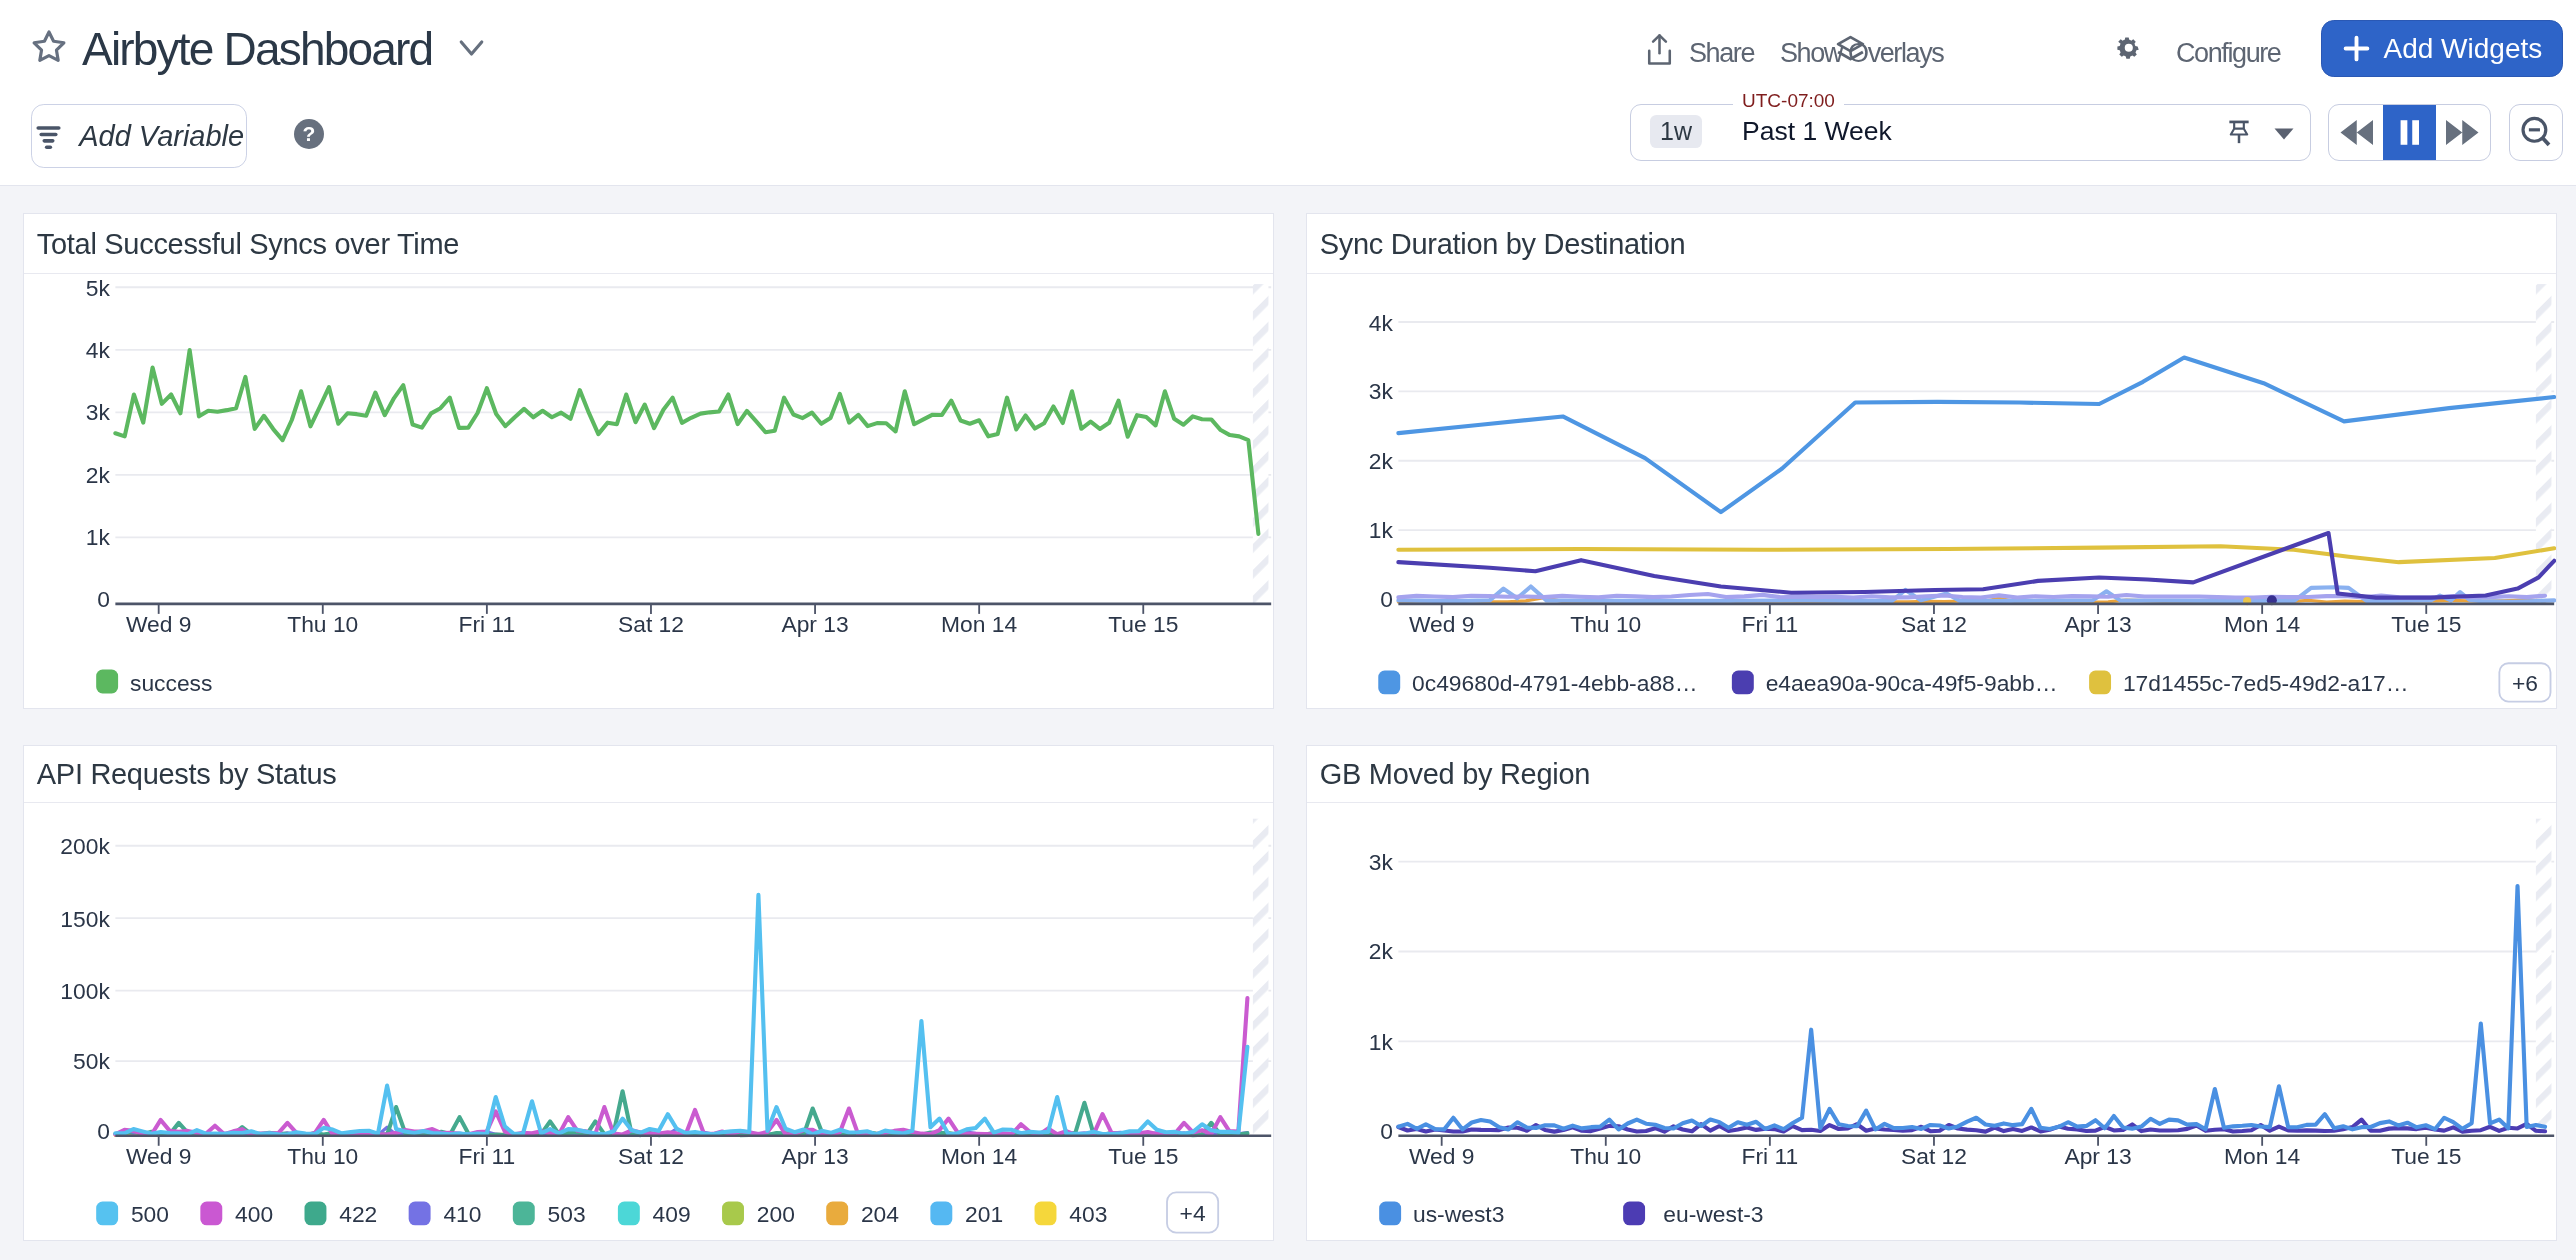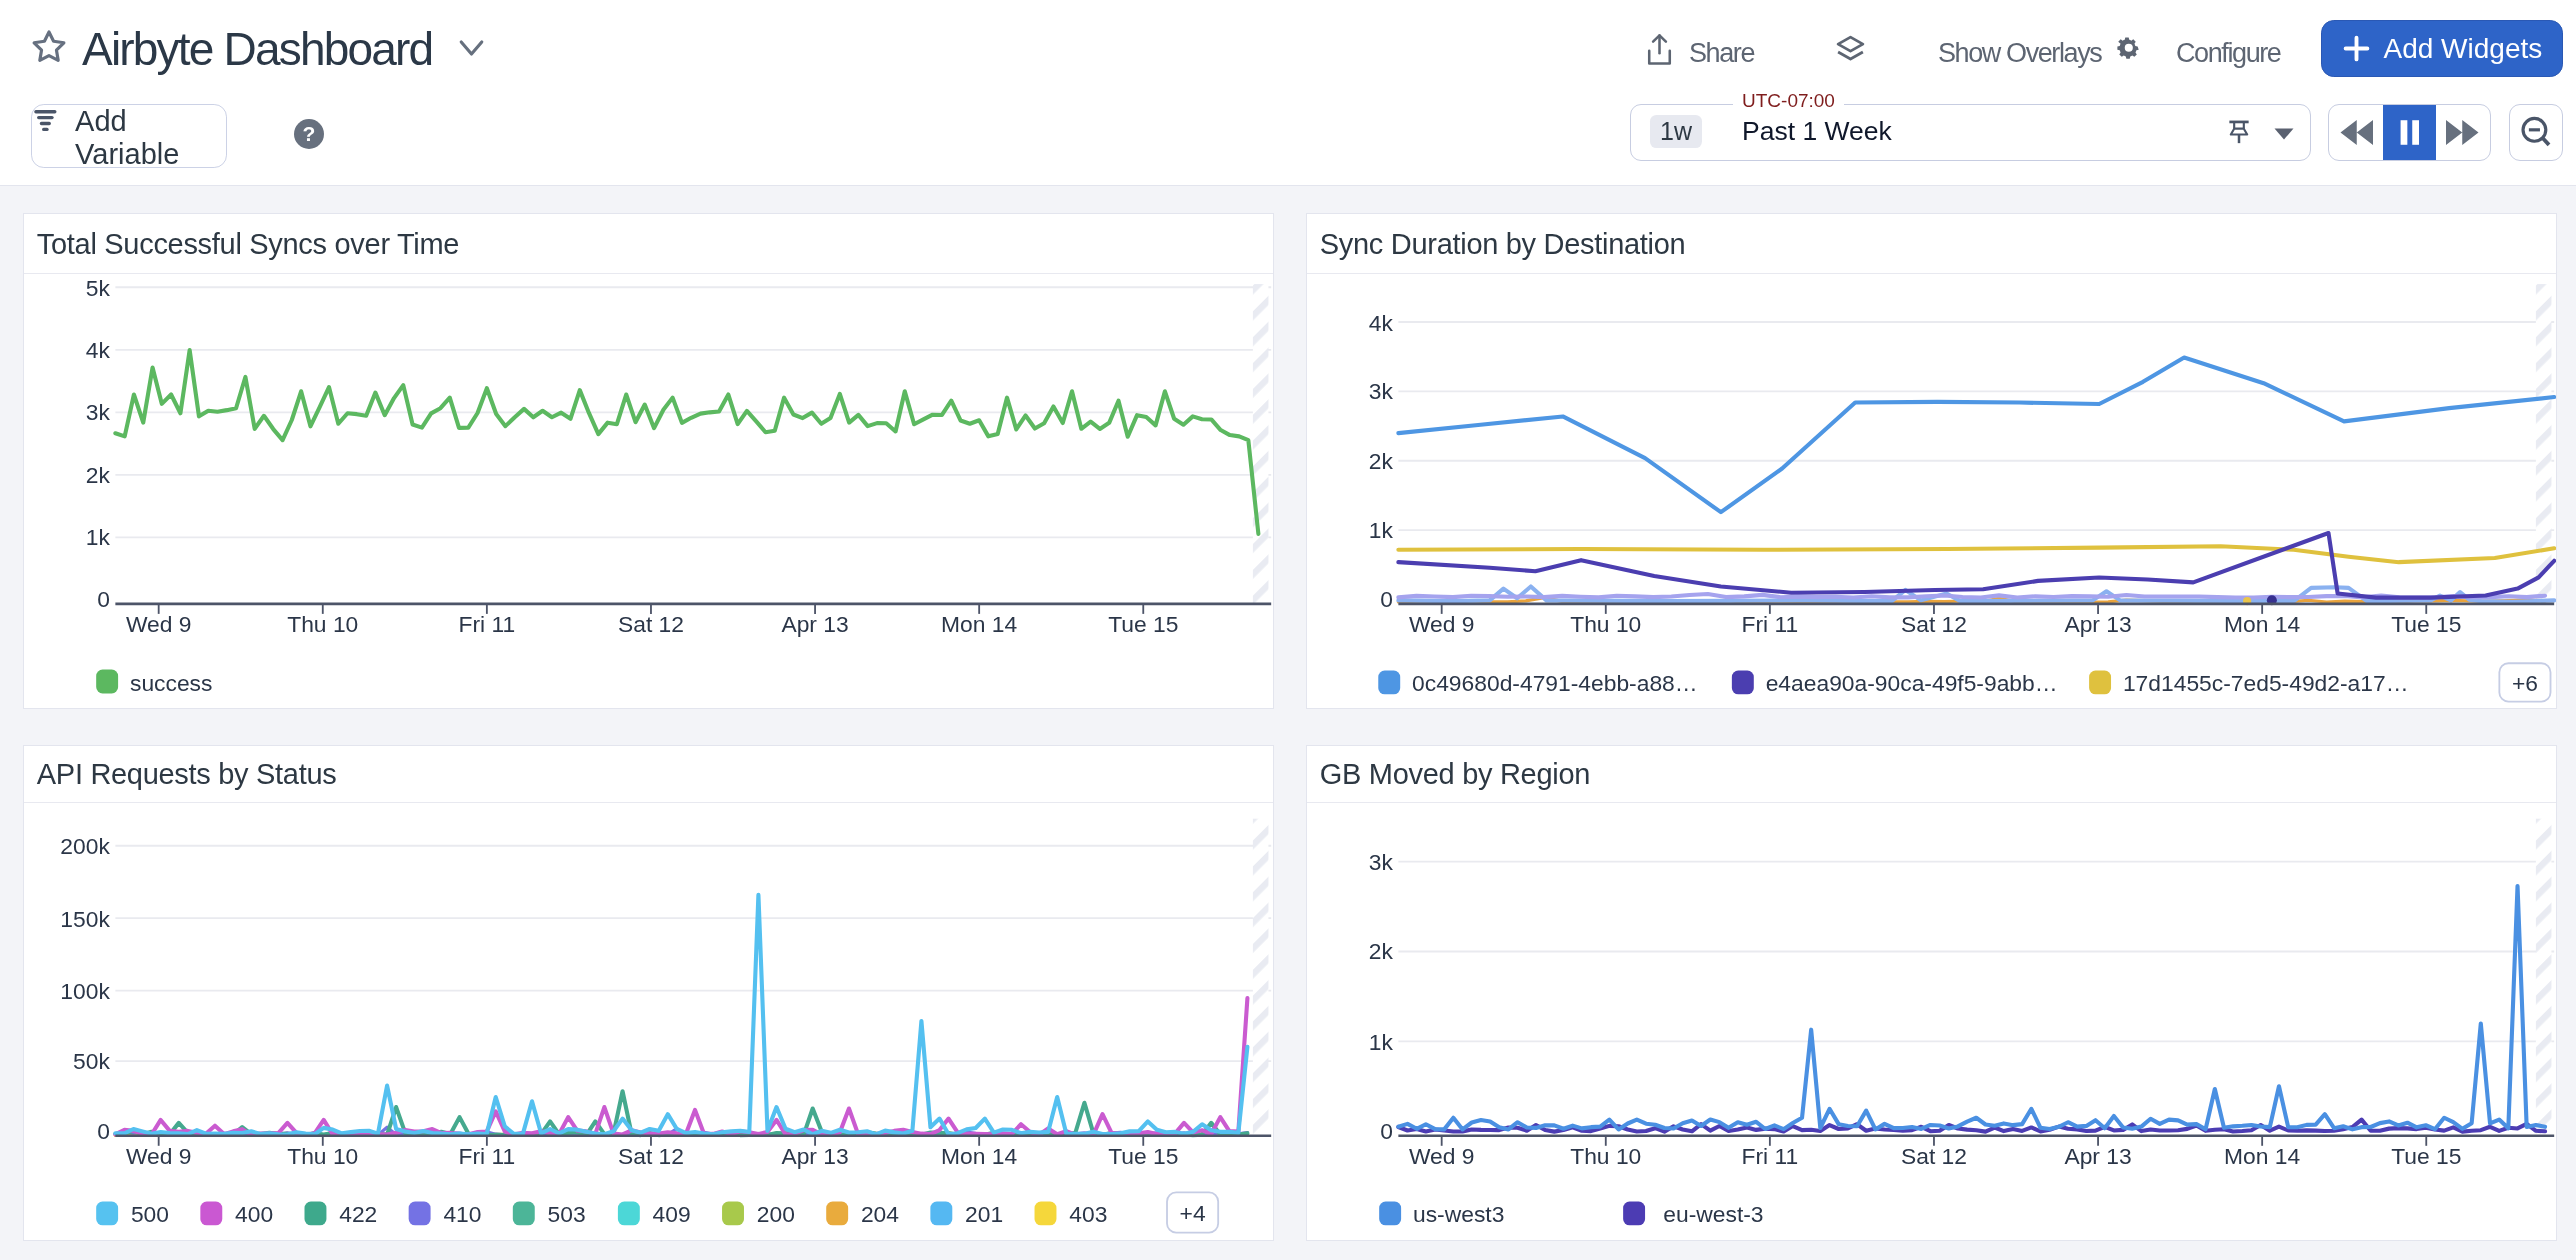--- a/index.html
+++ b/index.html
@@ -9,21 +9,21 @@
 .ctitle { border-bottom:0.9px solid #e8e9f0; font-size:29px; letter-spacing:-0.3px; color:#2d3843; padding-left:12.8px; }
 .yl { font-size:25px; fill:#2b3648; }
 .xl { font-size:25px; fill:#2b3648; }
 .lg { font-size:25px; fill:#2b3648; }
 .grid { stroke:#e9eaef; stroke-width:2; }
 .axis { stroke:#4d5468; stroke-width:3; }
 .tick { stroke:#4d5468; stroke-width:2; }
 .dash-title { position:absolute; left:82px; top:22px; font-size:46px; letter-spacing:-1.8px; color:#2b3847; }
 .mtext { position:absolute; top:38px; font-size:27px; letter-spacing:-1.4px; color:#5d6572; }
 .addw { position:absolute; left:2321px; top:20px; width:242px; height:57px; background:#2e64c8; border:1.8px solid #2a58b4; border-radius:12.8px; color:#fff; font-size:28px; display:flex; align-items:center; justify-content:center; gap:12.8px; }
-.addvar { position:absolute; left:31px; top:104px; width:196px; height:64px; border:1.8px solid #ccd2e6; border-radius:12.8px; background:#fff; font-size:29px; color:#2d3843; display:flex; justify-content:center; gap:16.4px; }
+.addvar { position:absolute; left:31px; top:104px; width:216px; height:64px; border:1.8px solid #ccd2e6; border-radius:12.8px; background:#fff; font-size:29px; color:#2d3843; display:flex; align-items:center; justify-content:center; gap:16.4px;font-style:italic; }
 .help { position:absolute; left:294px; top:119px; width:30px; height:30px; border-radius:50%; background:#67707e; color:#fff; font-size:21px; font-weight:bold; text-align:center; line-height:30px; }
 .timebox { position:absolute; left:1630px; top:104px; width:681px; height:57px; border:1.8px solid #c7cde1; border-radius:11px; background:#fff; }
 .utc { position:absolute; left:1733px; top:90px; padding:0 9px; white-space:nowrap; font-size:19px; color:#7f1d1d; background:#fff; }
 .pill1w { position:absolute; left:19px; top:10px; width:52px; height:33px; background:#e7e9f0; border-radius:6.4px; font-size:25px; color:#2d3843; text-align:center; line-height:33px; }
 .past { position:absolute; left:111px; top:0; height:53px; line-height:53px; font-size:26.5px; color:#0f172a; }
 .stepper { position:absolute; left:2328px; top:104px; width:163px; height:57px; border:1.8px solid #c7cde1; border-radius:11px; background:#fff; overflow:hidden; display:flex; }
 .stepper .seg { flex:1; display:flex; align-items:center; justify-content:center; }
 .stepper .seg.active { background:#2e64c8; }
 .zoomout { position:absolute; left:2509px; top:104px; width:54px; height:57px; border:1.8px solid #c7cde1; border-radius:11px; background:#fff; display:flex; align-items:center; justify-content:center; }
 </style></head>
@@ -40,21 +40,21 @@
   <svg style="position:absolute;left:1645px;top:31px" width="29" height="37" viewBox="0 0 24 29" fill="none" stroke="#5d6572" stroke-width="2.1" stroke-linecap="round" stroke-linejoin="round">
       <path d="M12 17.5V3"></path>
       <path d="M6.7 8L12 2.8 17.3 8"></path>
       <path d="M3.5 15.5V26h17V15.5"></path>
     </svg>
   <div class="mtext" style="left:1689px;">Share</div>
   <svg style="position:absolute;left:1833px;top:31px" width="35" height="37" viewBox="0 0 24 24" fill="none" stroke="#5d6572" stroke-width="1.9" stroke-linejoin="round">
       <path d="M12 3.5l8.5 4.8-8.5 4.8-8.5-4.8z"></path>
       <path d="M3.5 13.7l8.5 4.8 8.5-4.8"></path>
     </svg>
-  <div class="mtext" style="left:1938px;">Show Overlays</div>
+  <div class="mtext" style="left:1780px;">Show Overlays</div>
   <svg style="position:absolute;left:2116px;top:35px" width="25.6" height="25.6" viewBox="0 0 24 24" fill="#5d6572">
       <path d="M12 8.2a3.8 3.8 0 100 7.6 3.8 3.8 0 000-7.6zm9.3 5.7l-2.2 .5a7.2 7.2 0 01-.8 1.9l1.2 1.9-2.3 2.3-1.9-1.2a7.2 7.2 0 01-1.9.8l-.5 2.2h-3.2l-.5-2.2a7.2 7.2 0 01-1.9-.8l-1.9 1.2-2.3-2.3 1.2-1.9a7.2 7.2 0 01-.8-1.9l-2.2-.5v-3.2l2.2-.5a7.2 7.2 0 01.8-1.9L2.1 6.4l2.3-2.3 1.9 1.2a7.2 7.2 0 011.9-.8l.5-2.2h3.2l.5 2.2a7.2 7.2 0 011.9.8l1.9-1.2 2.3 2.3-1.2 1.9a7.2 7.2 0 01.8 1.9l2.2.5z"></path>
     </svg>
   <div class="mtext" style="left:2176px;">Configure</div>
   <div class="addw">
     <svg width="29" height="29" viewBox="0 0 24 24" fill="none" stroke="#fff" stroke-width="3.2" stroke-linecap="round">
         <path d="M12 3v18M3 12h18"></path>
       </svg>
     <span>Add Widgets</span>
   </div>

